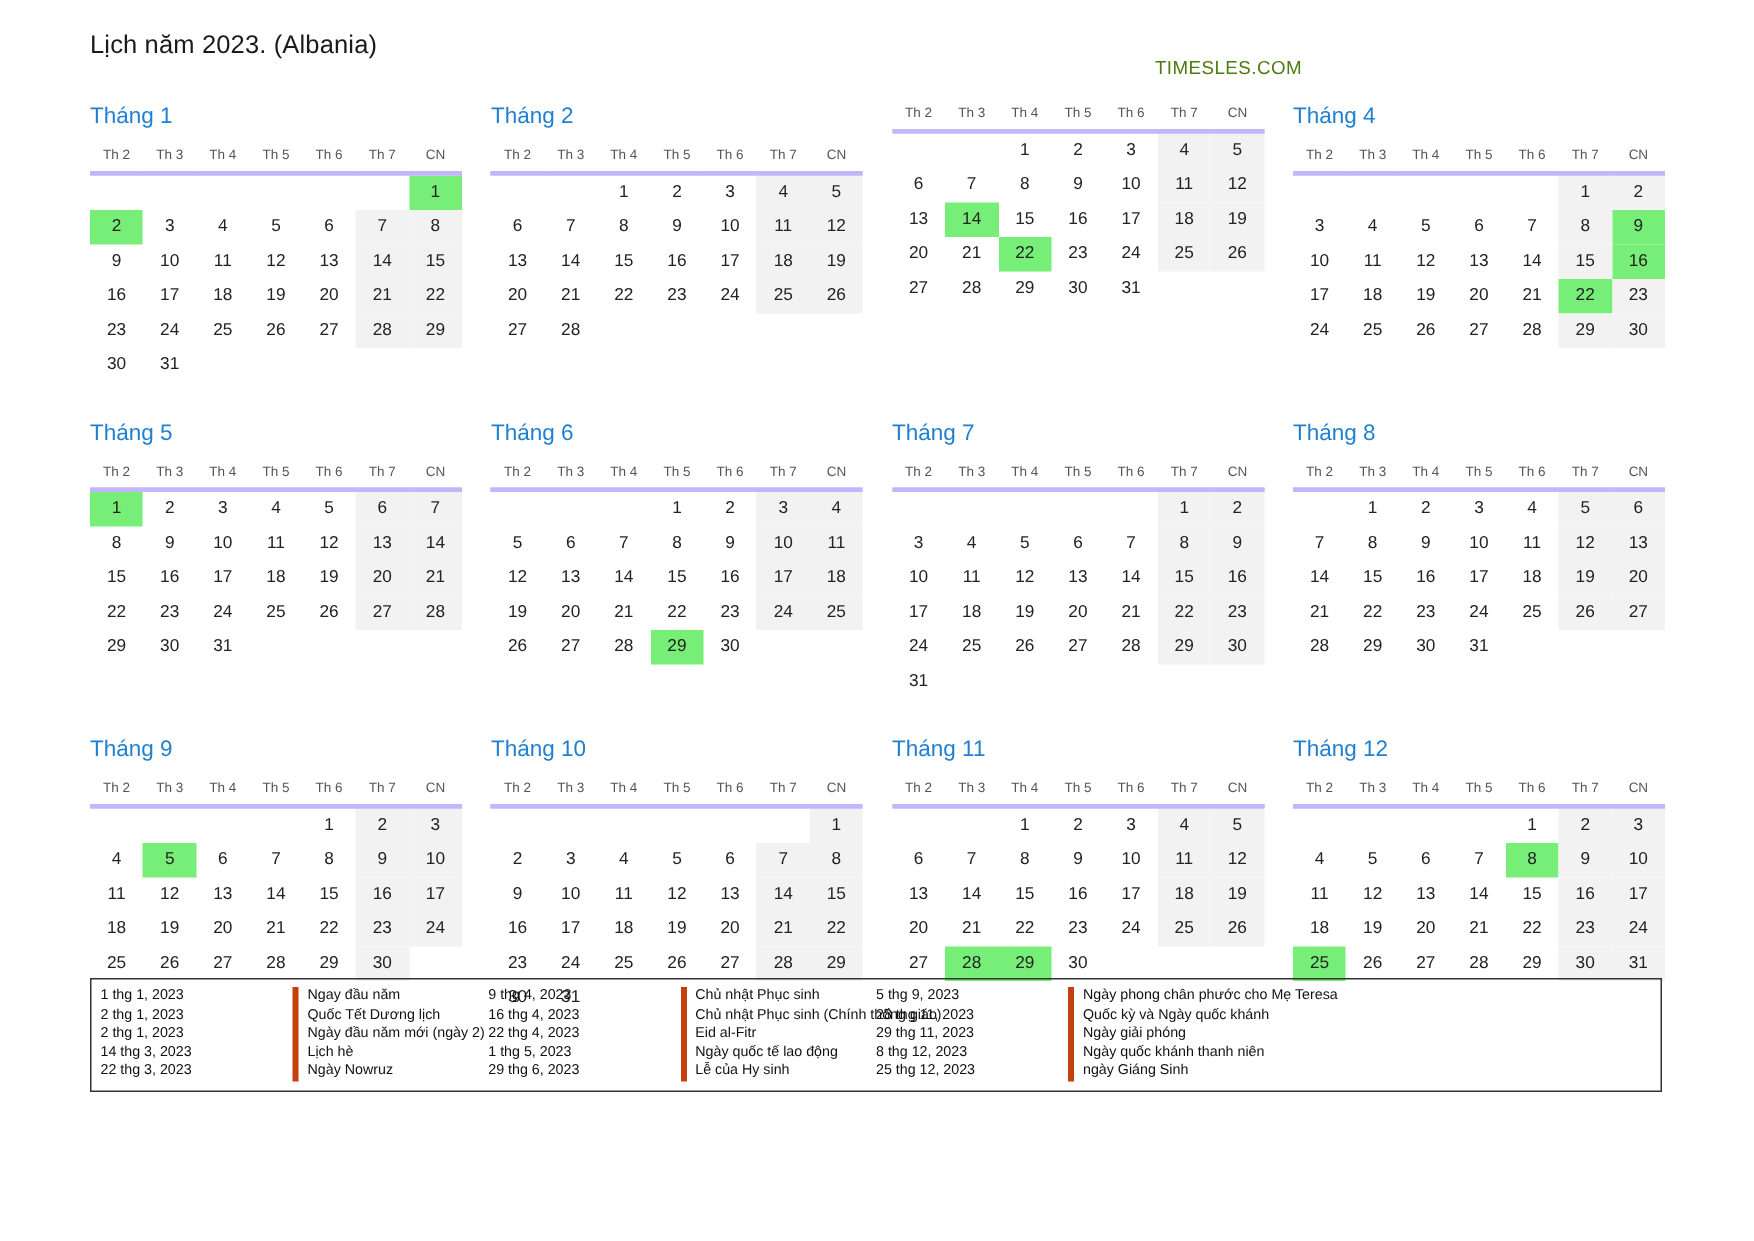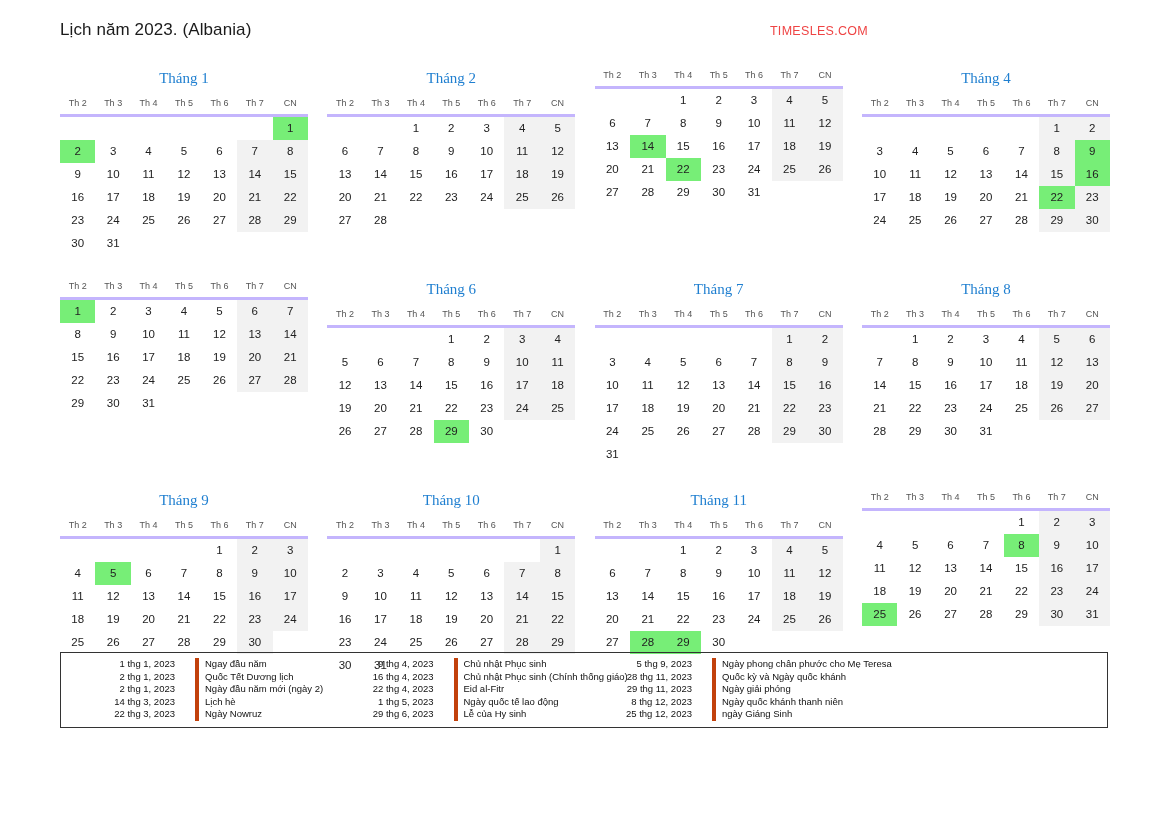--- a/index.html
+++ b/index.html
@@ -34,47 +34,46 @@
     color: #1a1a1a;
     font-weight: normal;
     position: absolute;
     left: 0;
     top: 0;
     letter-spacing: 0.1px;
   }
   .brand {
     position: absolute;
     right: 0;
-    top: 4px;
+    top: 18px;
     font-size: 12.5px;
-    color: #ef4444;
+    color: #4d7c0f;
     letter-spacing: 0.3px;
   }
   .grid {
     position: absolute;
     top: 68px;
     left: 60px;
     width: 1050px;
   }
   .row {
     display: flex;
     justify-content: space-between;
     margin-bottom: 24px;
   }
   .month {
     width: 248px;
   }
   .month-name {
-    text-align: center;
+    text-align: left;
     color: #1f7fd0;
     font-size: 15px;
     margin-bottom: 8px;
     height: 20px;
     line-height: 20px;
-    font-family: Liberation Serif, serif;
   }
   table.cal {
     border-collapse: collapse;
     width: 248px;
     table-layout: fixed;
   }
   table.cal th {
     font-size: 9px;
     font-weight: normal;
     color: #555;
@@ -119,21 +118,20 @@
     padding: 5px 6px 6px 6px;
     display: flex;
   }
   .legend-col {
     width: 25%;
     display: flex;
   }
   .legend-dates {
     width: 108px;
     flex: 0 0 108px;
-    text-align: right;
   }
   .legend-names {
     flex: 1 1 auto;
     border-left: 4px solid #c2410c;
     padding-left: 6px;
     margin-left: 20px;
   }
   .legend-line {
     font-size: 9.5px;
     line-height: 12.6px;
@@ -704,20 +702,21 @@
                 <td class="we">
                   <span class="cell">30</span>
                 </td>
               </tr>
             </tbody>
           </table>
         </div>
       </div>
     <div class="row">
         <div class="month">
+          <div class="month-name">Tháng 5</div>
           <table class="cal">
             <thead>
               <tr>
                 <th>Th 2</th>
                 <th>Th 3</th>
                 <th>Th 4</th>
                 <th>Th 5</th>
                 <th>Th 6</th>
                 <th>Th 7</th>
                 <th>CN</th>
@@ -1682,20 +1681,21 @@
                   <span class="cell"></span>
                 </td>
                 <td class="empty">
                   <span class="cell"></span>
                 </td>
               </tr>
             </tbody>
           </table>
         </div>
         <div class="month">
+          <div class="month-name">Tháng 12</div>
           <table class="cal">
             <thead>
               <tr>
                 <th>Th 2</th>
                 <th>Th 3</th>
                 <th>Th 4</th>
                 <th>Th 5</th>
                 <th>Th 6</th>
                 <th>Th 7</th>
                 <th>CN</th>

